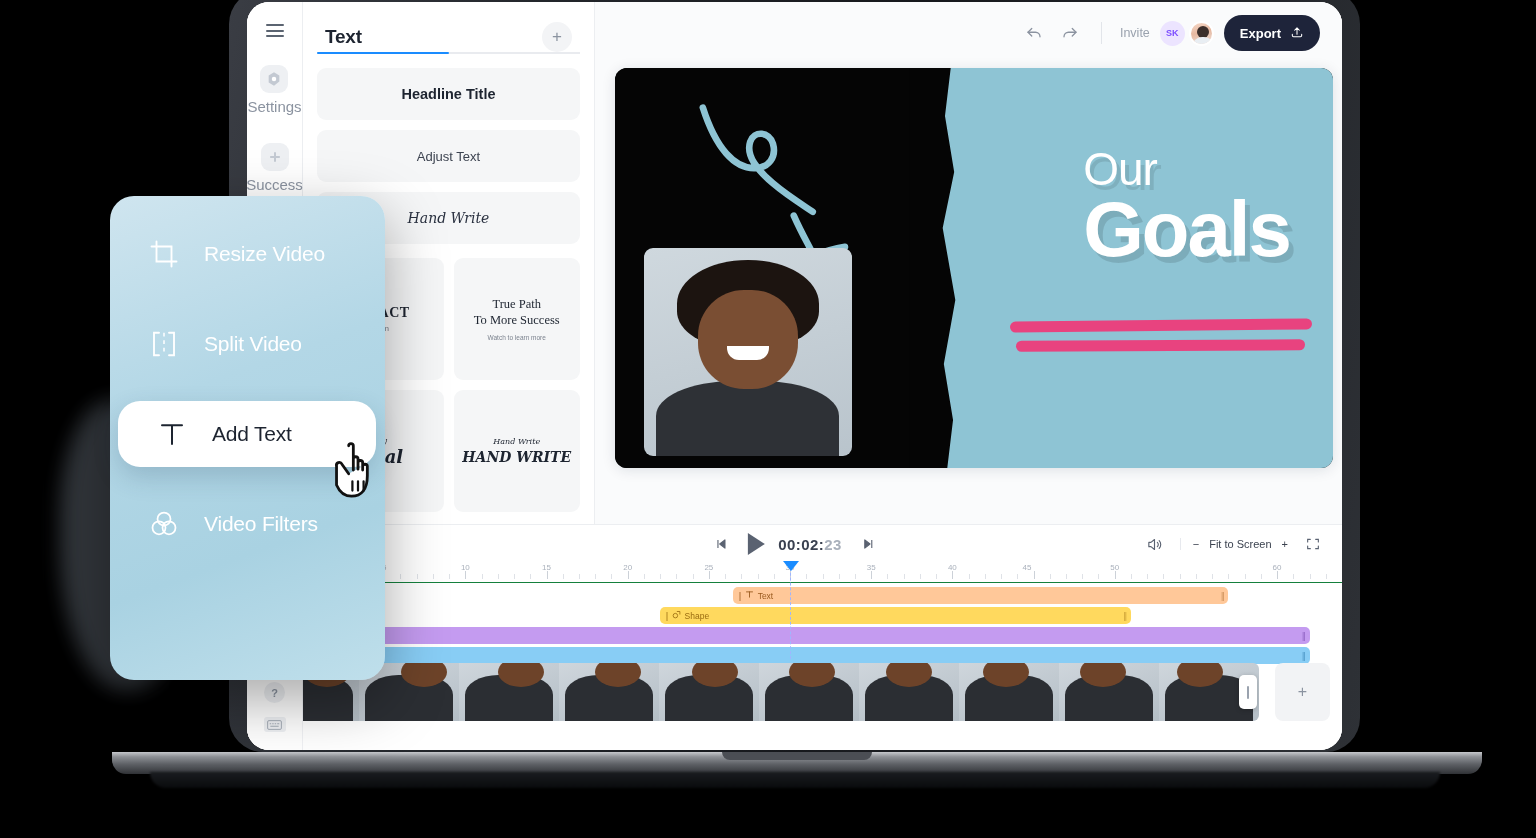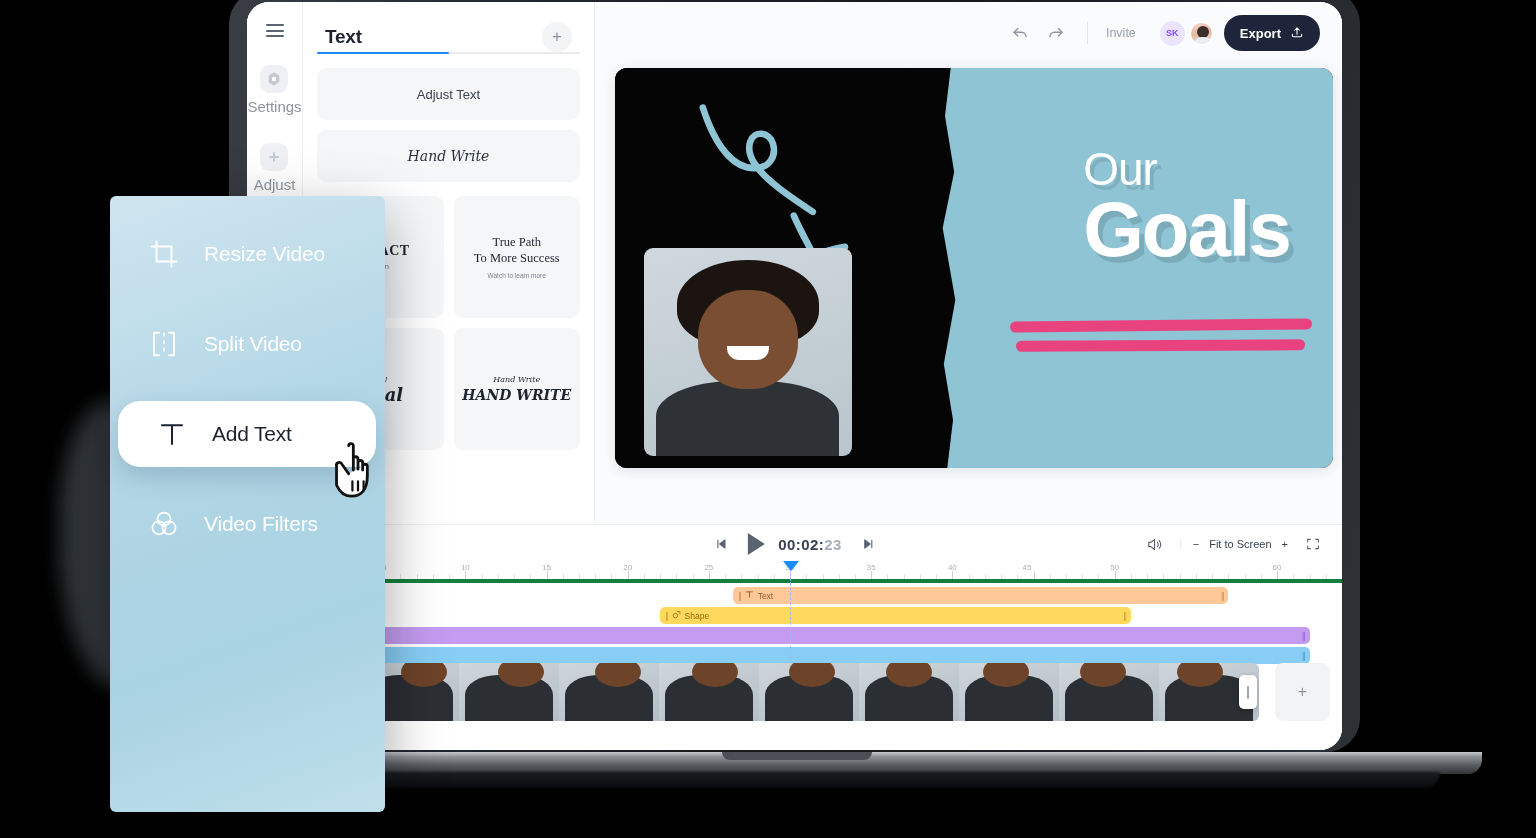--- a/index.html
+++ b/index.html
@@ -82,21 +82,21 @@
   .g-hw-big { font-family:"DejaVu Serif", serif; font-style:italic; font-weight:700; font-size:14px; color:#1d2430; margin-top:3px; }
   .g-my { font-family:"DejaVu Serif", serif; font-style:italic; font-size:9px; color:#1d2430; }
   .g-goal { font-family:"DejaVu Serif", serif; font-style:italic; font-weight:700; font-size:18px; color:#1d2430; }
 
   
   .canvas-wrap { flex:1; background:#fafbfc; position:relative; }
   .topbar { height:62px; display:flex; align-items:center; justify-content:flex-end; gap:10px; padding-right:22px; }
   .ico-btn { width:26px; height:26px; display:flex; align-items:center; justify-content:center; color:#7b8390; cursor:pointer; }
   .vrule { width:1px; height:22px; background:#e2e5ea; margin:0 8px; }
   .invite { font-size:12.5px; color:#9aa2ae; cursor:pointer; }
-  .avatar { width:25px; height:25px; border-radius:50%; display:flex; align-items:center; justify-content:center; font-size:9px; font-weight:700;margin-left:14px; }
+  .avatar { width:25px; height:25px; border-radius:50%; display:flex; align-items:center; justify-content:center; font-size:9px; font-weight:700; }
   .av-sk { background:#ece4ff; color:#7c4dff; }
   .av-photo { background:linear-gradient(165deg,#f6d9c9 0%,#e6b8a0 45%,#efe3dc 100%); margin-left:-6px; border:2px solid #fff; position:relative; overflow:hidden; }
   .av-photo:before{content:"";position:absolute;left:6px;top:3px;width:12px;height:12px;border-radius:50%;background:#3b2f2b;}
   .av-photo:after{content:"";position:absolute;left:1px;top:14px;width:22px;height:14px;border-radius:10px 10px 0 0;background:#e9eef3;}
   .export {
     height:36px; padding:0 16px; border-radius:18px; background:#1e243a; color:#fff;
     display:flex; align-items:center; gap:9px; font-size:13px; font-weight:700; cursor:pointer;
   }
 
   
@@ -132,21 +132,21 @@
   .tl-bar { height:38px; display:flex; align-items:center; padding:0 16px; position:relative; }
   .split-btn { display:flex; align-items:center; gap:7px; font-size:11px; color:#3c4350; cursor:pointer; padding-left:12px; border-left:1px solid #e7e9ee; }
   .tl-center { position:absolute; left:50%; transform:translateX(-50%); display:flex; align-items:center; gap:14px; }
   .tc { font-size:15px; font-weight:700; color:#3a4150; letter-spacing:.4px; }
   .tc span { color:#a9b0bb; }
   .play-tri { width:0;height:0;border-left:17px solid #5a6271;border-top:11px solid transparent;border-bottom:11px solid transparent;cursor:pointer;}
   .tl-right { margin-left:auto; display:flex; align-items:center; gap:12px; color:#5a6271; }
   .fit-txt { font-size:11px; color:#3c4350; }
   .zoomer { display:flex; align-items:center; gap:10px; padding-left:12px; border-left:1px solid #e7e9ee; }
 
-  .ruler { height:20px; position:relative; border-bottom:4px solid #15803d; }
+  .ruler { height:20px; position:relative; border-bottom:1px solid #15803d; }
   .rtick { position:absolute; top:11px; width:1px; height:5px; background:#dfe2e7; }
   .rtick.maj { top:8px; height:8px; background:#ccd1d8; }
   .rlab { position:absolute; top:0px; font-size:8px; color:#aab1bc; transform:translateX(-50%); }
   .playhead { position:absolute; top:0; bottom:0; width:1px; border-left:1px dashed #9fb6ff; z-index:6; }
   .playhead:before { content:""; position:absolute; left:-8px; top:-2px; width:0;height:0;border-left:8px solid transparent;border-right:8px solid transparent;border-top:10px solid #1a8cff; }
 
   .tracks { position:relative; height:74px; }
   .clip { position:absolute; height:17px; border-radius:5px; display:flex; align-items:center; justify-content:space-between; padding:0 5px; font-size:8.5px; cursor:pointer; }
   .clip .lbl { display:flex; align-items:center; gap:4px; }
   .grip { opacity:.55; letter-spacing:-1px; }
@@ -163,22 +163,22 @@
   .fs-handle { position:absolute; top:50%; transform:translateY(-50%); width:18px; height:34px; background:#fff; border-radius:5px; box-shadow:0 1px 5px rgba(0,0,0,.22); display:flex; align-items:center; justify-content:center; z-index:4; cursor:ew-resize;}
   .fs-handle i { width:2px; height:13px; background:#9aa2ae; border-radius:2px; }
   .add-clip { width:58px; height:58px; border-radius:8px; background:#f2f3f5; display:flex; align-items:center; justify-content:center; color:#8b93a0; font-size:16px; margin-left:16px; cursor:pointer; }
 
   .tl-foot-left { position:absolute; left:0; bottom:0; width:56px; top:38px; border-right:1px solid #f0f1f4; display:flex; flex-direction:column; align-items:center; justify-content:flex-end; gap:14px; padding-bottom:18px; background:#fff; z-index:7;}
   .foot-ico { width:21px;height:21px;border-radius:50%;background:#eef0f3;display:flex;align-items:center;justify-content:center;color:#8b93a0;font-size:11px;font-weight:700;cursor:pointer;}
   .kb { width:22px;height:15px;border-radius:3px;background:#eef0f3;display:flex;align-items:center;justify-content:center;cursor:pointer;}
 
   
   .float-menu {
-    position:absolute; left:110px; top:196px; width:275px; height:616px;
-    border-radius:6px; z-index:50;
+    position:absolute; left:110px; top:196px; width:275px; height:484px;
+    border-radius:24px; z-index:50;
     background:linear-gradient(160deg,#cfe5ef 0%,#b3d7e6 38%,#a9d2e2 70%,#bfdfeb 100%);
     box-shadow:0 20px 60px rgba(0,0,0,.35);
   }
   .fm-item { position:absolute; left:0; width:100%; height:66px; display:flex; align-items:center; gap:22px; padding-left:36px; cursor:pointer; }
   .fm-label { font-size:21px; color:#fff; letter-spacing:-.2px; }
   .fm-item.active { background:#fff; border-radius:22px; box-shadow:0 10px 26px rgba(30,60,90,.20); width:258px; left:8px; }
   .fm-item.active .fm-label { color:#1d2430; font-weight:400; }
   .fm-ico { width:36px; height:36px; display:flex; align-items:center; justify-content:center; }
   .cursor-hand { position:absolute; left:330px; top:440px; width:56px; height:62px; z-index:60; }
 
@@ -217,21 +217,21 @@
             </div>
             <div class="rail-lbl">Settings</div>
           </div>
 
           <div class="rail-item">
             <div class="rail-ico">
               <svg width="14" height="14" viewBox="0 0 24 24">
                   <path d="M12 5v14M5 12h14" stroke="#c3c9d2" stroke-width="3.4" stroke-linecap="round"></path>
                 </svg>
             </div>
-            <div class="rail-lbl">Adjust</div>
+            <div class="rail-lbl">Success</div>
           </div>
 
           <div class="rail-item">
             <div class="rail-ico blue">
               <svg width="13" height="13" viewBox="0 0 24 24">
                   <path d="M4 5h16M12 5v14" stroke="#fff" stroke-width="2.6" stroke-linecap="round"></path>
                 </svg>
             </div>
           </div>
         </div>
@@ -240,20 +240,23 @@
           <div class="panel-head">
             <div class="panel-title">Text</div>
             <div class="plus-round">+</div>
           </div>
 
           <div class="tabs-rule">
               <i></i>
             </div>
 
           <div class="style-list">
+            <div class="style-card">
+              <span class="s-headline">Headline Title</span>
+            </div>
             <div class="style-card">
               <span class="s-regular">Adjust Text</span>
             </div>
             <div class="style-card">
               <span class="s-hand">Hand Write</span>
             </div>
           </div>
 
           <div class="grid2">
             <div class="g-card">

